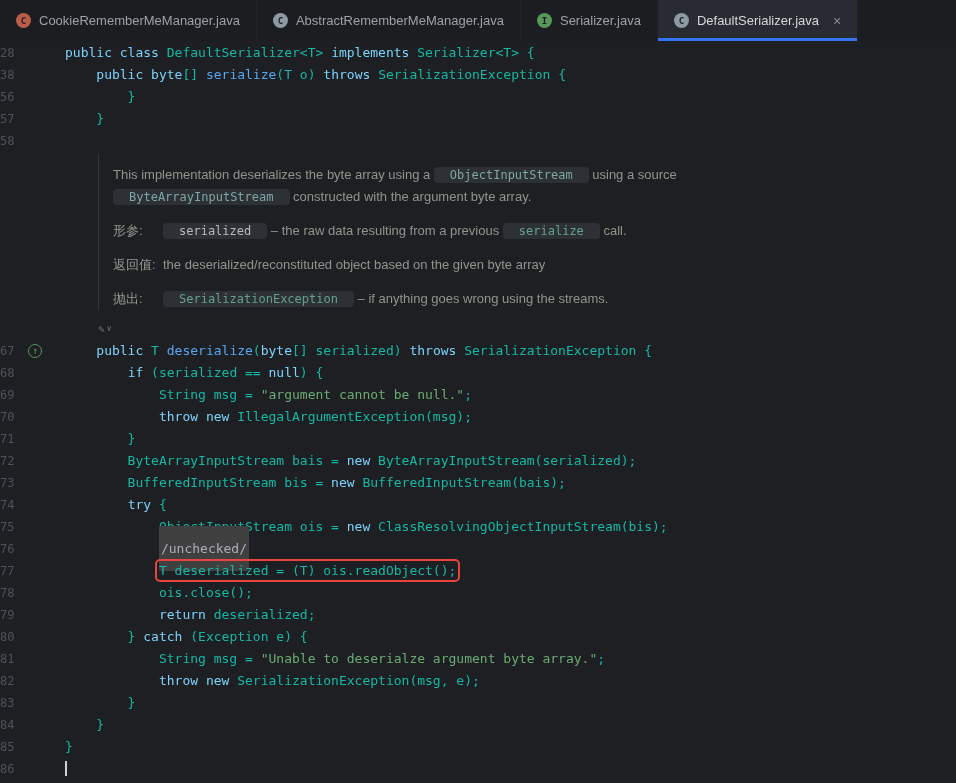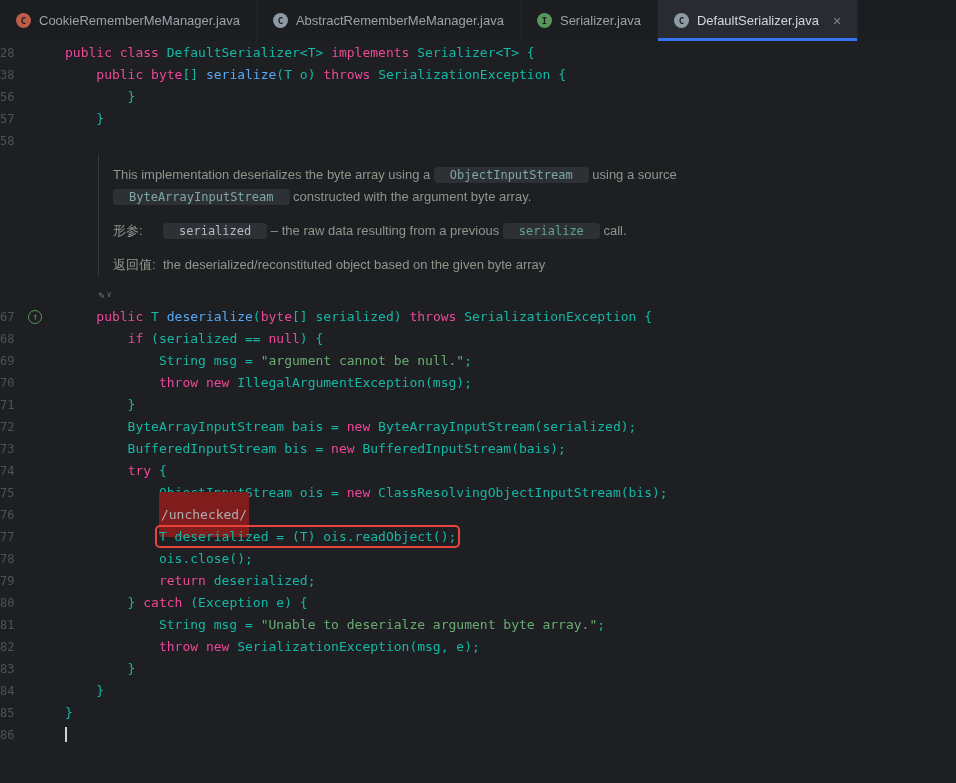--- a/index.html
+++ b/index.html
@@ -18,26 +18,26 @@
   .tclose { margin-left:6px; color:#878b93; font-size:14px; line-height:1; }
 
   
   .editor { padding-top:1px; height:742px; }
   .row { display:flex; height:22px; line-height:22px; font-size:13px; }
   .gutter { width:65px; flex:none; position:relative; color:#4d525b; font-size:12px; }
   .num { position:absolute; left:0; top:0; width:24px; }
   .gicon { position:absolute; left:28px; top:4px; width:14px; height:14px; border:1px solid #57965c;
            border-radius:50%; color:#57965c; font-size:10px; line-height:12px; text-align:center; }
   .code { white-space:pre; color:#bcbec4; flex:1; }
-  .kw  { color:#ec4899; }
+  .kw  { color:#7dd3fc; }
   .def { color:#14b8a6; }
   .type{ color:#16baac; }
   .mth { color:#56a8f5; }
   .str { color:#6aab73; }
-  .fold{ background:#7f1d1d; color:#abaeb4; border-radius:2px; padding:15px 2px; }
+  .fold{ background:#404040; color:#abaeb4; border-radius:2px; padding:15px 2px; }
   .redbox { outline:2px solid #e8433c; outline-offset:2px; border-radius:1px;text-align:center; }
   .caret { display:inline-block; width:2px; height:15px; background:#ced0d6; vertical-align:middle; margin-top:-3px; }
 
   
   .docblock { margin-left:65px; position:relative; padding:12px 0 8px 48px;
               color:#8e968c; font-family:"Liberation Sans", sans-serif; font-size:13px; }
   .docblock::before { content:""; position:absolute; left:33px; top:2px; bottom:8px; width:1px; background:#34373c; }
   .doc-line { line-height:21px; }
   .doc-entry { margin-top:12px; line-height:22px; }
   .doc-label { display:inline-block; min-width:50px; color:#939990; }
@@ -110,20 +110,21 @@
     </div>
 
   <div class="docblock">
     <div id="docpara">
         <div class="doc-line"><span>This implementation deserializes the byte array using a </span><span class="doc-code ref">ObjectInputStream</span><span> using a source</span></div>
         <div class="doc-line"><span class="doc-code ref">ByteArrayInputStream</span><span> constructed with the argument byte array.</span></div>
       </div>
     <div id="docentries">
         <div class="doc-entry"><span class="doc-label">形参:</span><span class="doc-code plain">serialized</span><span> – the raw data resulting from a previous </span><span class="doc-code link">serialize</span><span> call.</span></div>
         <div class="doc-entry"><span class="doc-label">返回值:</span><span>the deserialized/reconstituted object based on the given byte array</span></div>
+        <div class="doc-entry"><span class="doc-label">抛出:</span><span class="doc-code link">SerializationException</span><span> – if anything goes wrong using the streams.</span></div>
       </div>
   </div>
 
   <div class="icon-row">
     <span class="docedit"><span>✎</span><span class="chev">∨</span></span>
   </div>
 
   <div id="after">
       <div class="row">
         <div class="gutter">

